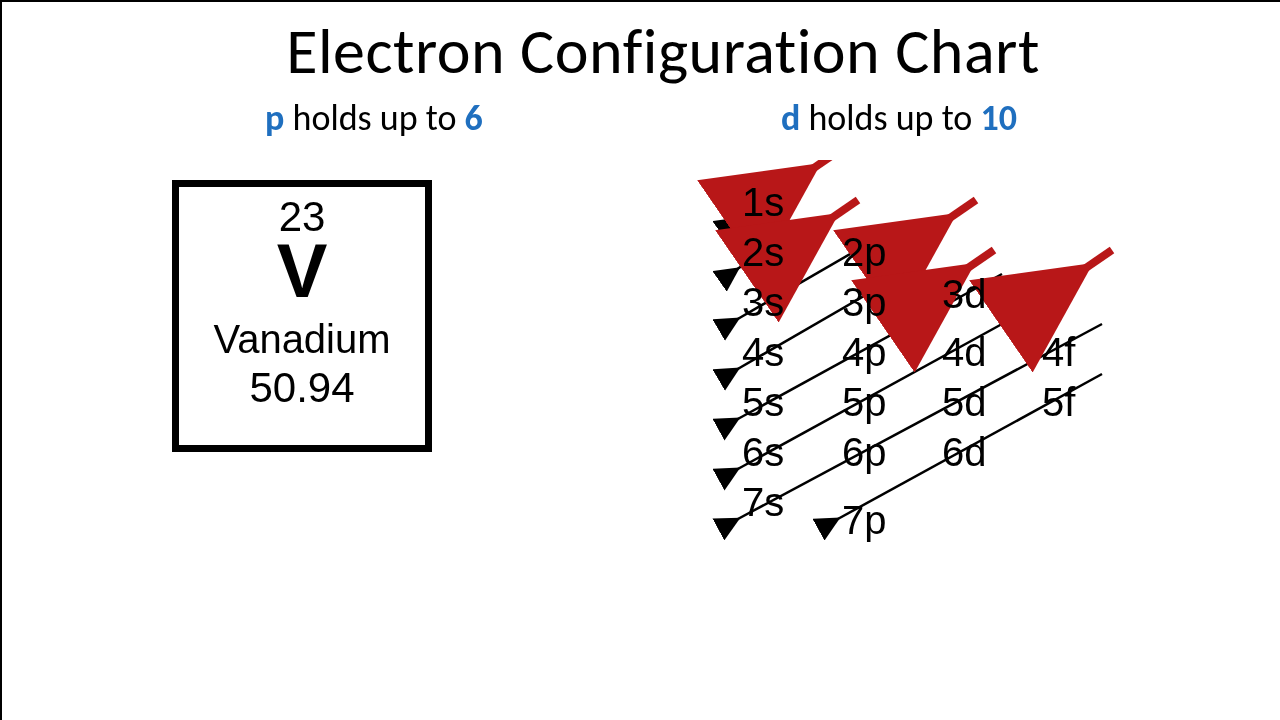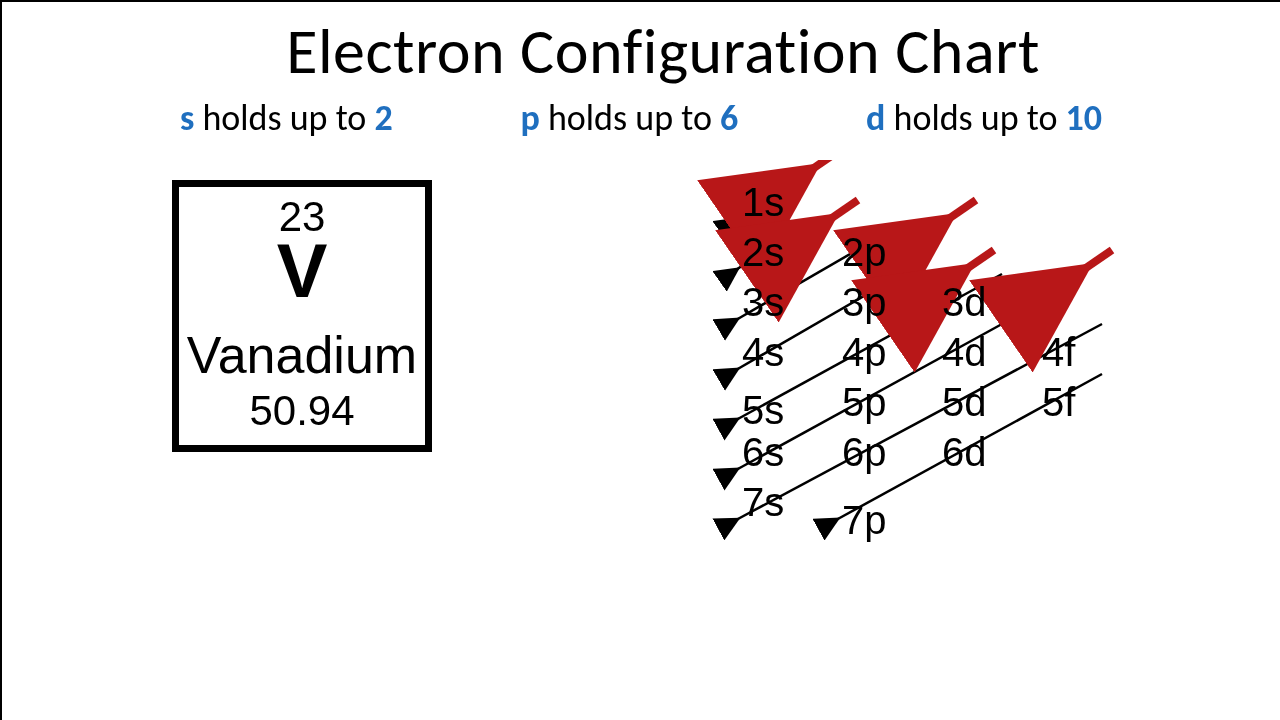--- a/index.html
+++ b/index.html
@@ -45,21 +45,21 @@
     left: 170px;
     top: 40px;
     width: 246px;
     height: 258px;
     border: 7px solid #000;
     text-align: center;
     font-family: Arial, sans-serif;
   }
   .element-box .atomic-number { font-size: 42px; margin-top: 6px; }
   .element-box .symbol { font-size: 76px; font-weight: 900; margin-top: -8px; line-height: 1; }
-  .element-box .name { font-size: 52px; margin-top: 16px; text-align: center; }
+  .element-box .name { font-size: 40px; margin-top: 8px; text-align: center; }
   .element-box .mass { font-size: 42px; margin-top: 2px; }
 
   
   .aufbau {
     position: absolute;
     left: 680px;
     top: 20px;
     width: 520px;
     height: 380px;
     font-family: Arial, sans-serif;
@@ -90,25 +90,20 @@
     font-size: 46px;
     margin-left: 2px;
   }
 </style>
 </head>
 <body>
 
 <div class="title">Electron Configuration Chart</div>
 
 <div class="subshell-rules">
-  <div>
-    <span class="blue">s</span>
-    <span class="plain"> </span><span class="plain">holds up to</span>
-    <span class="plain"> </span><span class="blue">2</span>
-  </div>
   <div>
     <span class="blue">p</span>
     <span class="plain"> </span><span class="plain">holds up to</span>
     <span class="plain"> </span><span class="blue">6</span>
   </div>
   <div>
     <span class="blue">d</span>
     <span class="plain"> </span><span class="plain">holds up to</span>
     <span class="plain"> </span><span class="blue">10</span>
   </div>
@@ -145,26 +140,26 @@
         <line x1="176" y1="40" x2="144" y2="62" stroke="#b81718" stroke-width="8" marker-end="url(#ah-red)"></line>
         <line x1="294" y1="40" x2="262" y2="62" stroke="#b81718" stroke-width="8" marker-end="url(#ah-red)"></line>
         <line x1="312" y1="90" x2="280" y2="112" stroke="#b81718" stroke-width="8" marker-end="url(#ah-red)"></line>
         <line x1="430" y1="90" x2="398" y2="112" stroke="#b81718" stroke-width="8" marker-end="url(#ah-red)"></line>
       </svg>
   <span class="orb" style="left: 60px; top: 20px;">1s</span>
       <span class="orb" style="left: 60px; top: 70px;">2s</span>
       <span class="orb" style="left: 160px; top: 70px;">2p</span>
       <span class="orb" style="left: 60px; top: 120px;">3s</span>
       <span class="orb" style="left: 160px; top: 120px;">3p</span>
-      <span class="orb" style="left: 260px; top: 120px;">3d</span>
+      <span class="orb" style="left: 260px; top: 112px;">3d</span>
       <span class="orb" style="left: 60px; top: 170px;">4s</span>
       <span class="orb" style="left: 160px; top: 170px;">4p</span>
       <span class="orb" style="left: 260px; top: 170px;">4d</span>
       <span class="orb" style="left: 360px; top: 170px;">4f</span>
-      <span class="orb" style="left: 60px; top: 220px; margin-top: 8px;">5s</span>
+      <span class="orb" style="left: 60px; top: 220px;">5s</span>
       <span class="orb" style="left: 160px; top: 220px;">5p</span>
       <span class="orb" style="left: 260px; top: 220px;">5d</span>
       <span class="orb" style="left: 360px; top: 220px; text-align: right;">5f</span>
       <span class="orb" style="left: 60px; top: 270px;">6s</span>
       <span class="orb" style="left: 160px; top: 270px;">6p</span>
       <span class="orb" style="left: 260px; top: 270px;">6d</span>
       <span class="orb" style="left: 60px; top: 320px;">7s</span>
       <span class="orb" style="left: 160px; top: 338px;">7p</span>
     </div>
 

